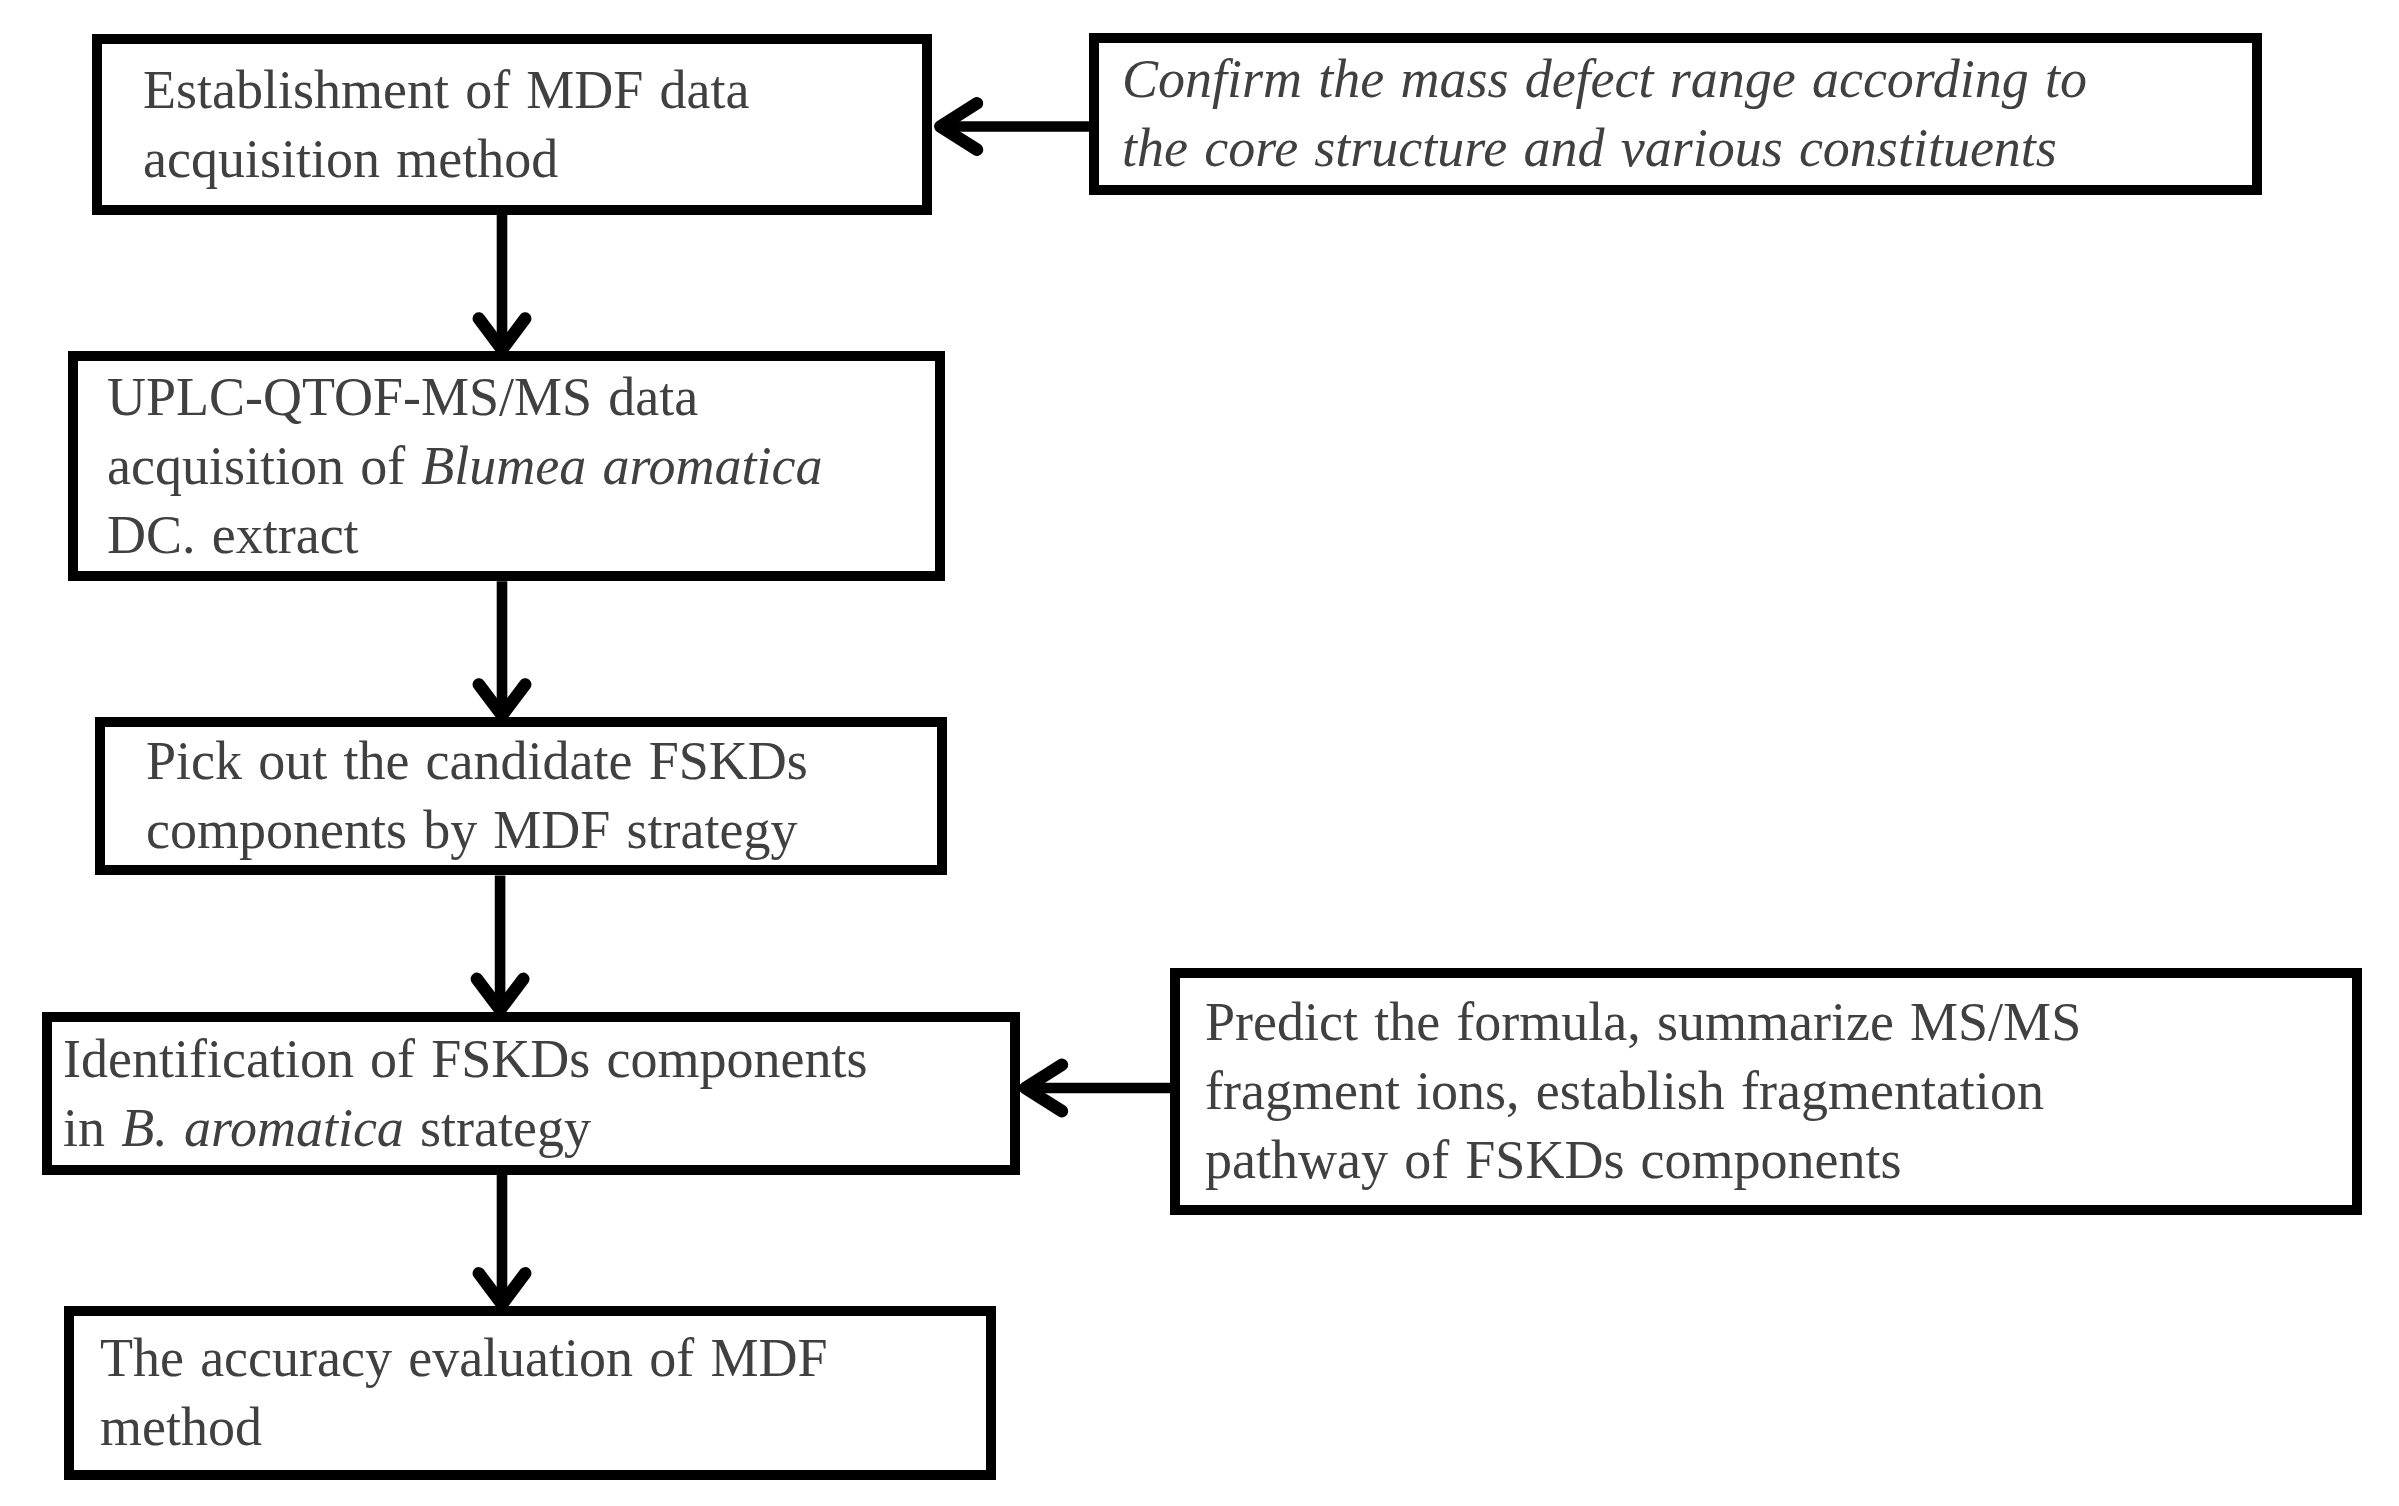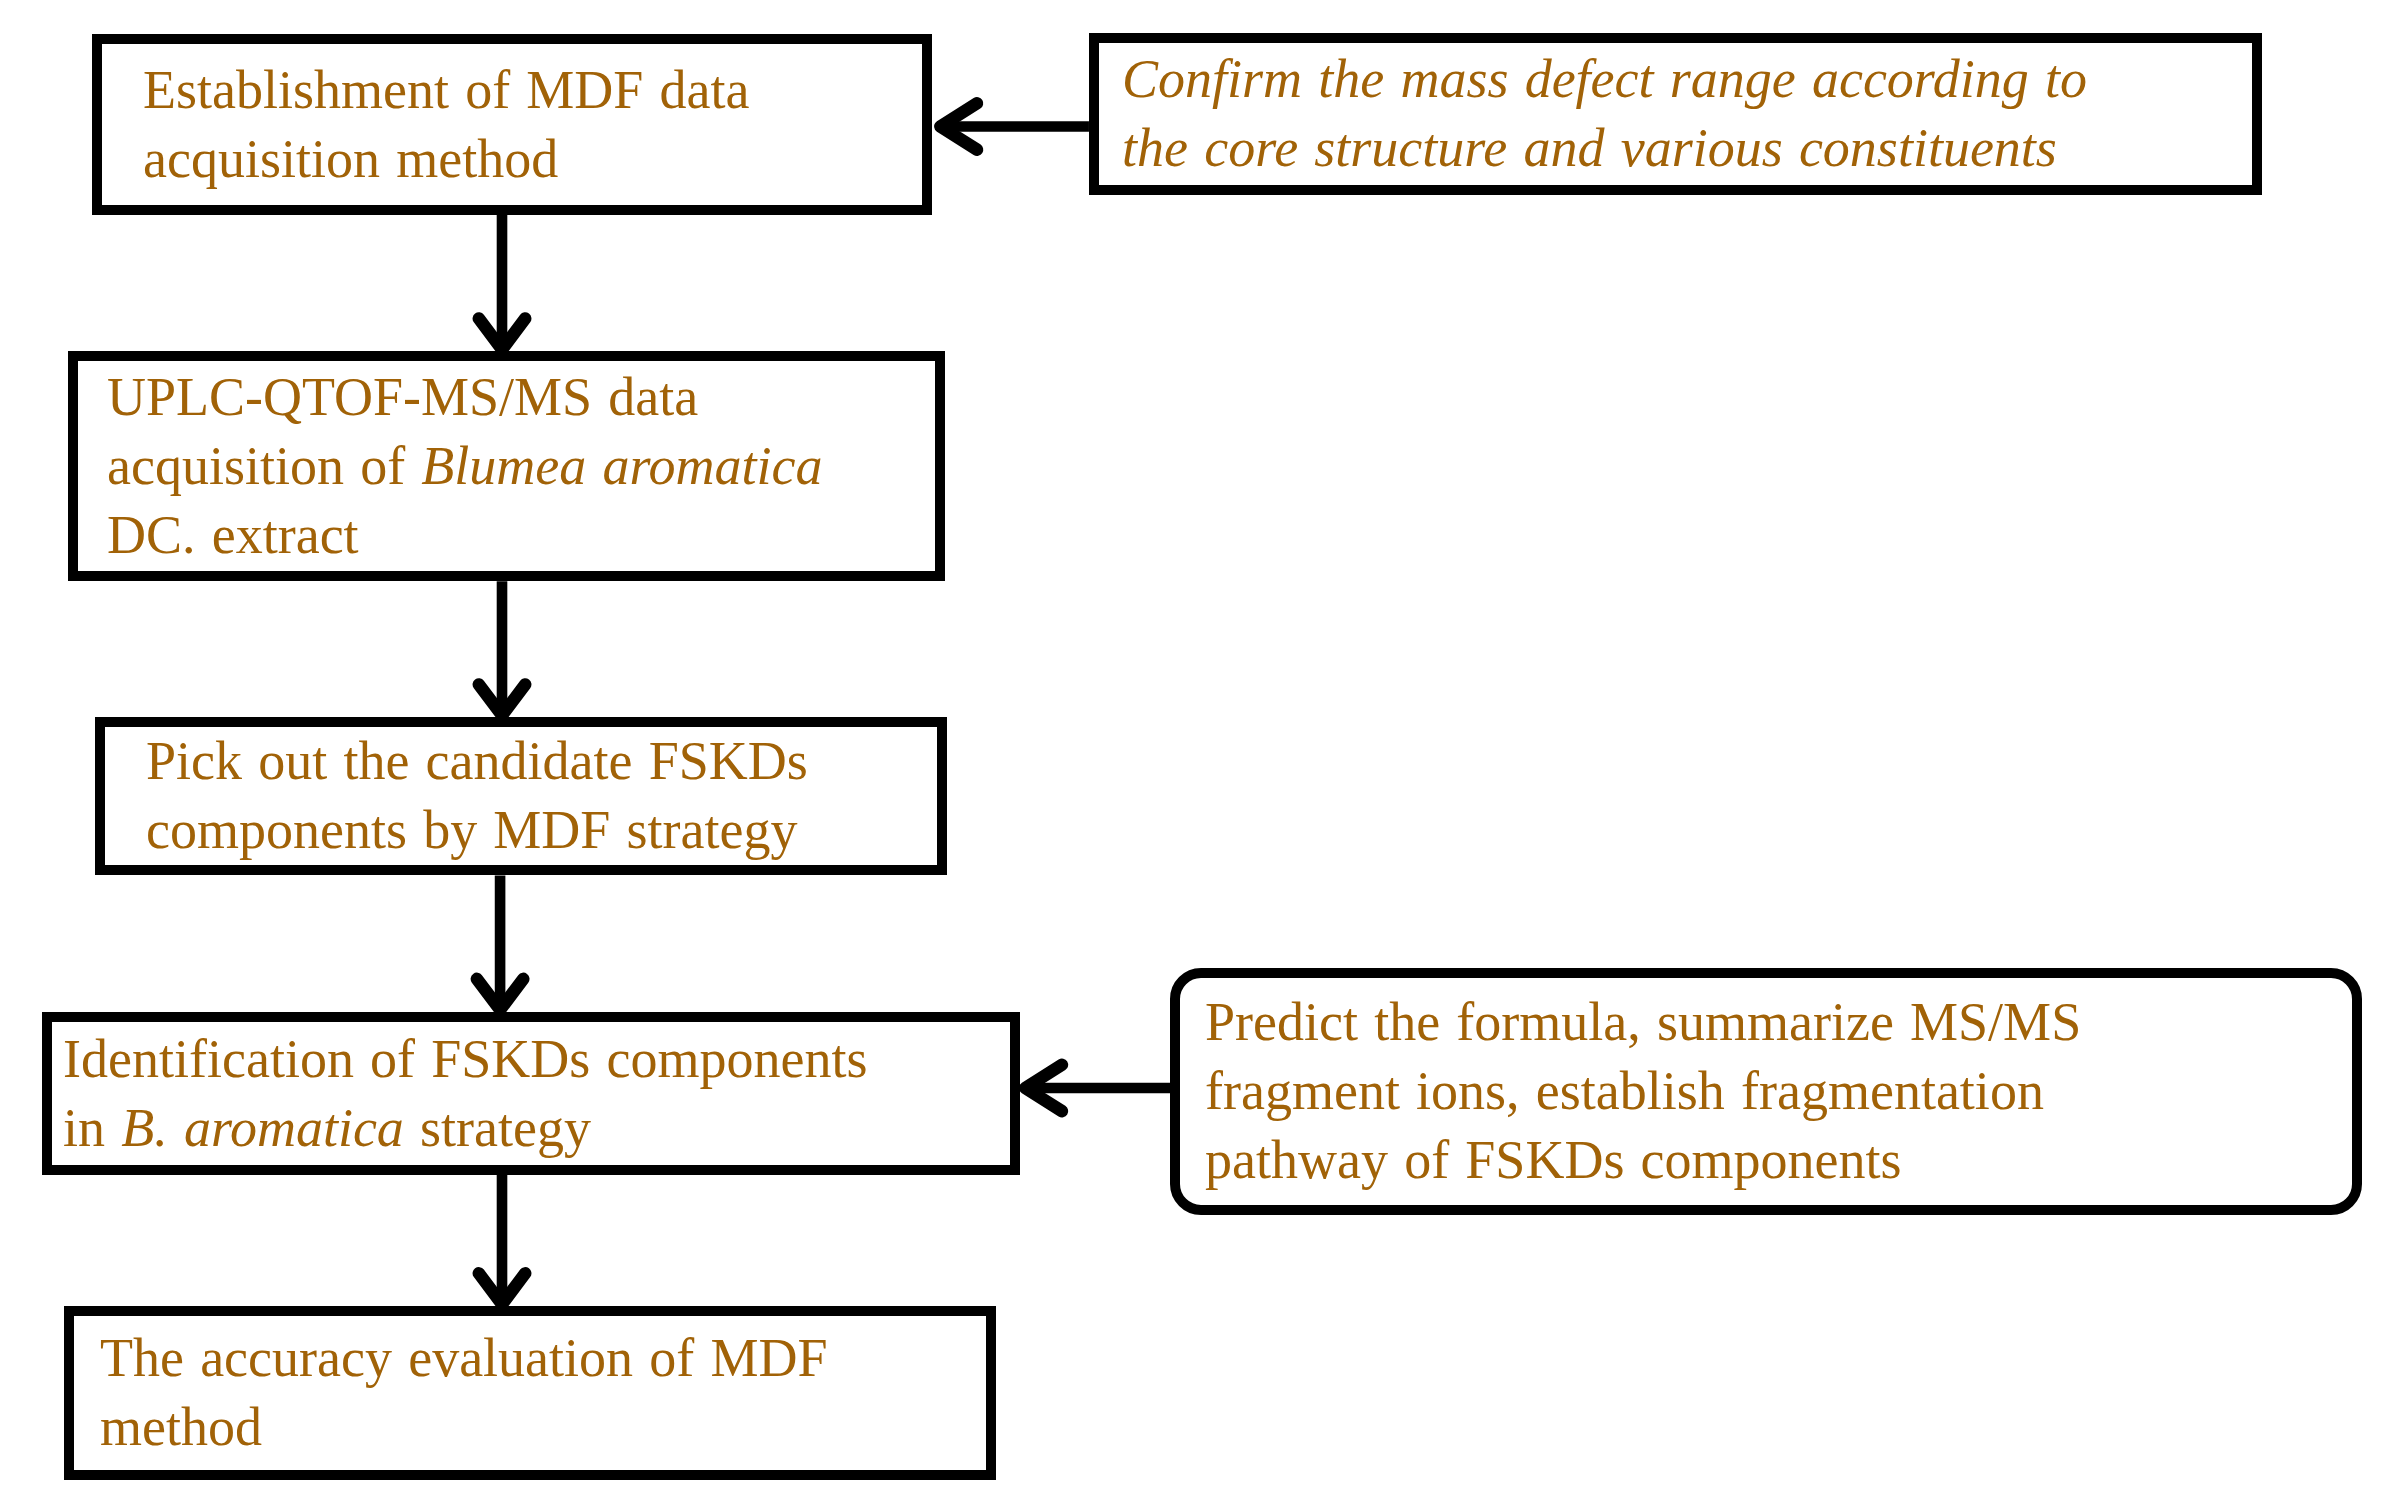--- a/index.html
+++ b/index.html
@@ -41,36 +41,36 @@
     background: #ffffff;
     display: flex;
     align-items: center;
   }
   .node-text {
     margin: 0;
     font-size: 54px;
     line-height: 69px;
     white-space: pre-line;
     word-spacing: 0.05em;
-    color: #a16207;
+    color: #404040;
   }
   .node-text i { font-style: italic; }
 
   
   .n-establishment  { left:  92px; top:   34px; width:  840px; height: 181px; }
   .n-establishment .node-text { padding-left: 41px; }
   .n-confirm        { left: 1089px; top:   33px; width: 1173px; height: 162px; font-style: italic; }
   .n-confirm .node-text { padding-left: 23px; }
   .n-uplc           { left:  68px; top:  351px; width:  877px; height: 230px; }
   .n-uplc .node-text { padding-left: 29px; }
   .n-pick           { left:  95px; top:  717px; width:  852px; height: 158px; }
   .n-pick .node-text { padding-left: 21px; margin-left: 20px; }
   .n-identification { left:  42px; top: 1012px; width: 978px; height: 163px; }
   .n-identification .node-text { padding-left: 11px; }
-  .n-predict        { left: 1170px; top: 968px; width: 1192px; height: 247px; border-radius: 31px; }
+  .n-predict        { left: 1170px; top: 968px; width: 1192px; height: 247px; }
   .n-predict .node-text { padding-left: 25px; }
   .n-accuracy       { left:  64px; top: 1306px; width:  932px; height: 174px; }
   .n-accuracy .node-text { padding-left: 26px; }
 </style>
 </head>
 <body>
 
 <div class="canvas">
 
   <svg class="arrow-layer" viewBox="0 0 2485 1560">

